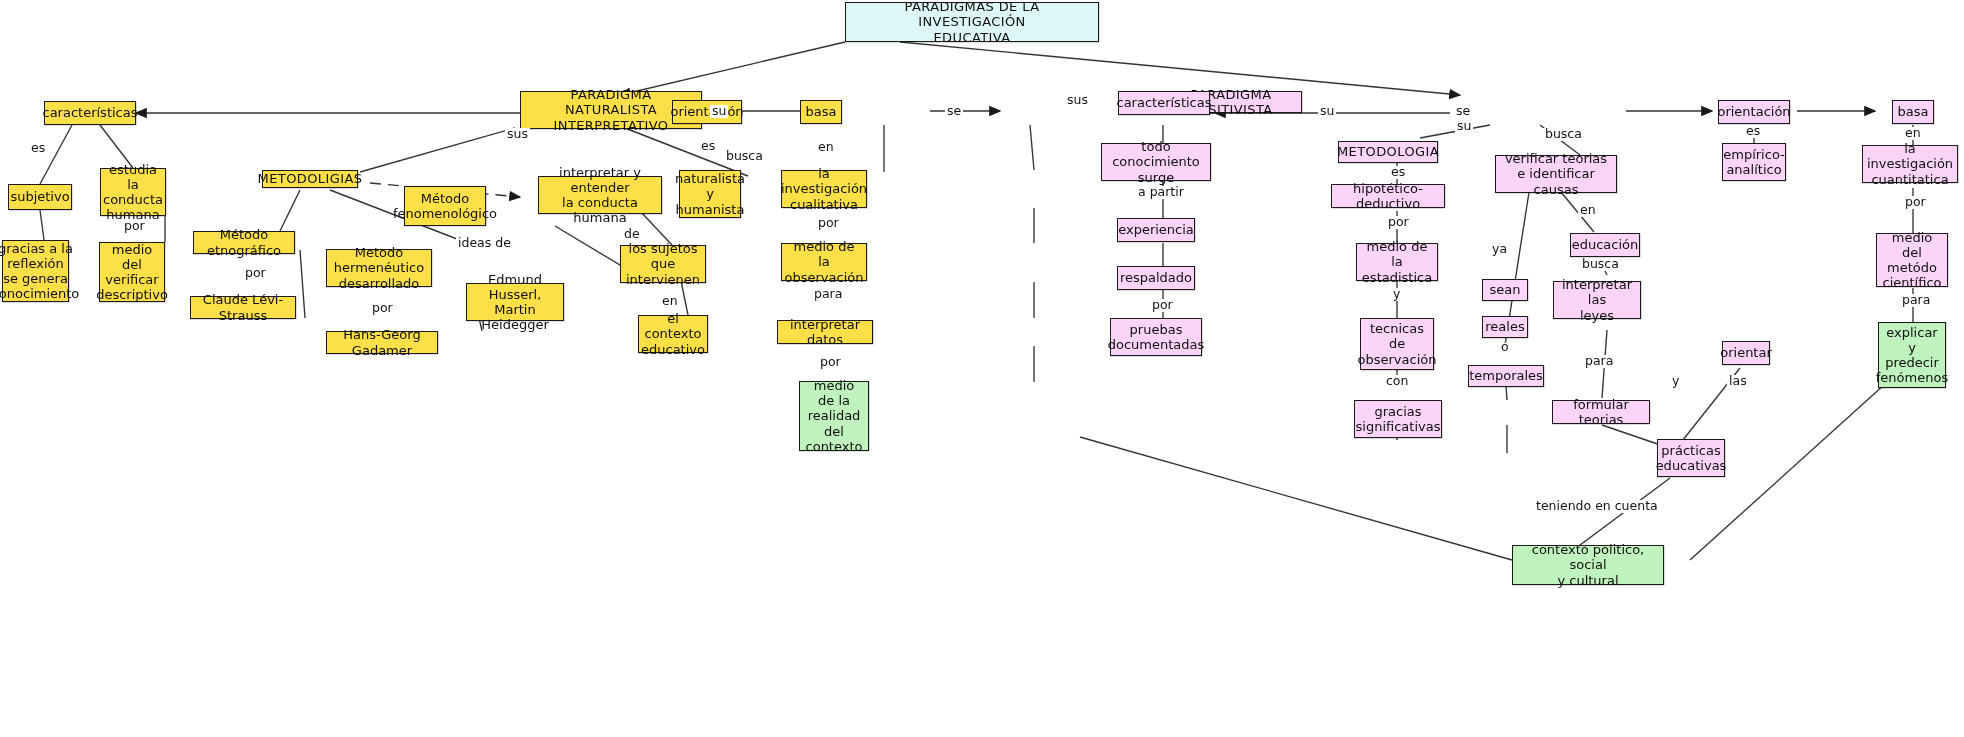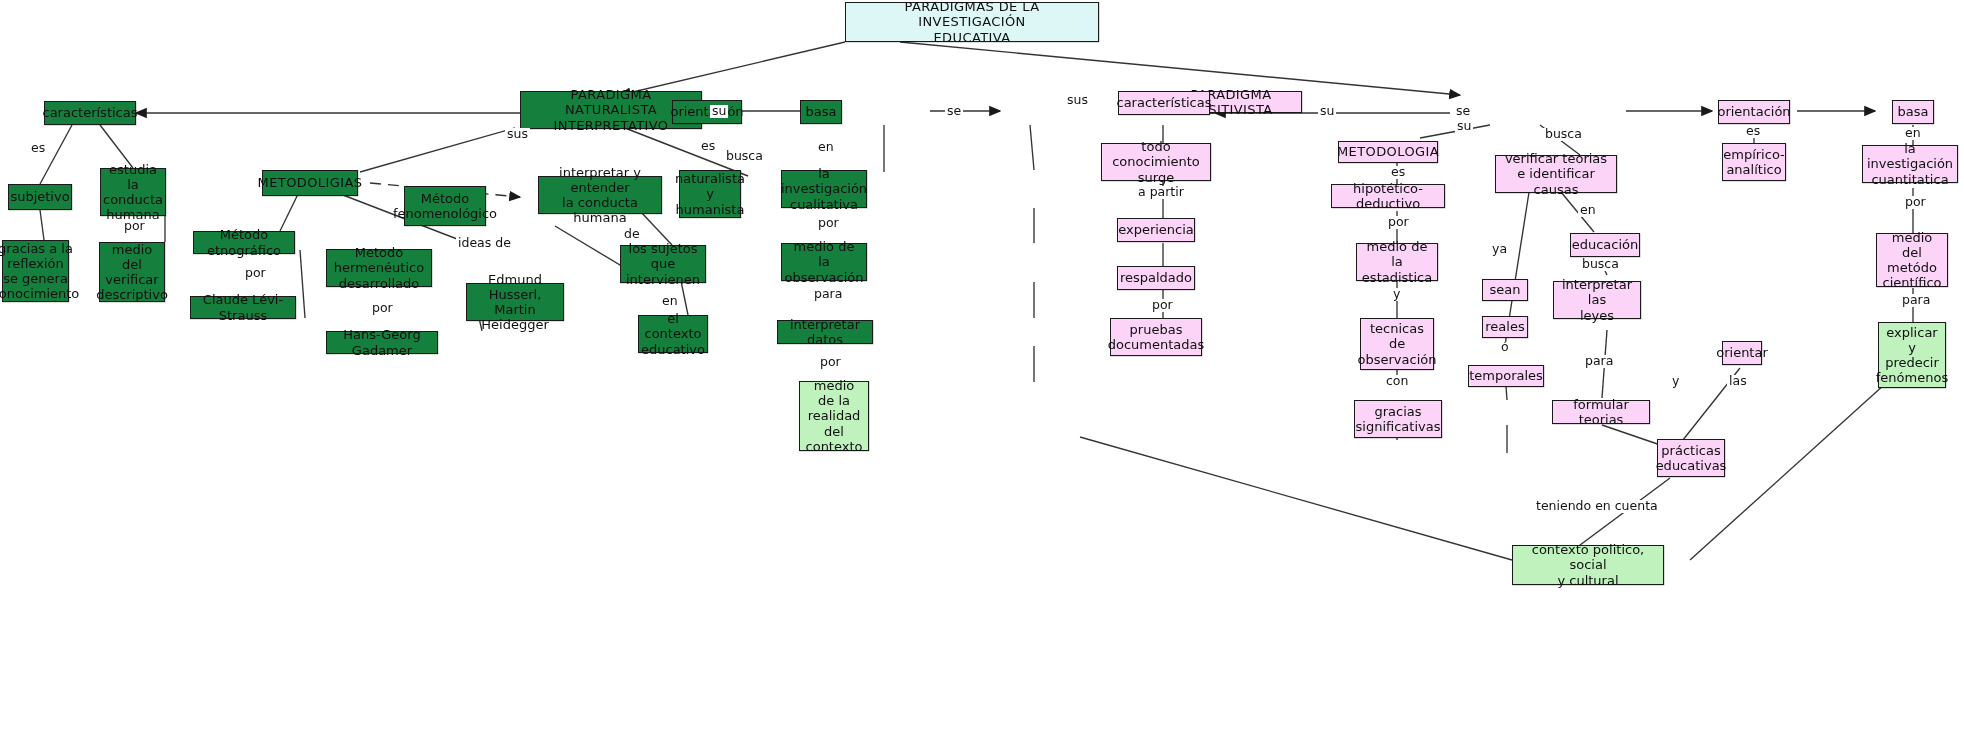--- a/index.html
+++ b/index.html
@@ -31,21 +31,21 @@
     align-items: center;
     justify-content: center;
     text-align: center;
     line-height: 1.16;
     font-size: 13px;
     color: #101010;
     padding: 3px 6px;
     white-space: pre-line;
     box-shadow: 0.5px 0.5px 0 rgba(0,0,0,0.28);
   }
-  .orange { background: #15803d; }
+  .orange { background: #fde047; }
   .pink   { background: #fbd4f8; }
   .green  { background: #bff2bd; }
   .cyan   { background: #dcf7f5; }
   .caps { letter-spacing: 0.4px; }
   .lbl {
     position: absolute;
     font-size: 12.5px;
     color: #141414;
     background: #ffffff;
     padding: 0 2px;
@@ -156,21 +156,21 @@
 se genera
 conocimiento</div>
   <div class="node orange" style="left:100px;top:168px;width:66px;height:48px;">estudia
 la conducta
 humana</div>
   <div class="node orange" style="left:99px;top:242px;width:66px;height:60px;">medio
 del
 verificar
 descriptivo</div>
 
-  <div class="node orange caps" style="left:262px;top:170px;width:96px;height:26px;">METODOLIGIAS</div>
+  <div class="node orange caps" style="left:262px;top:170px;width:96px;height:18px;">METODOLIGIAS</div>
   <div class="node orange" style="left:193px;top:231px;width:102px;height:23px;">Método etnográfico</div>
   <div class="node orange" style="left:190px;top:296px;width:106px;height:23px;">Claude Lévi-Strauss</div>
   <div class="node orange" style="left:326px;top:249px;width:106px;height:38px;">Metodo hermenéutico
 desarrollado</div>
   <div class="node orange" style="left:326px;top:331px;width:112px;height:23px;">Hans-Georg Gadamer</div>
   <div class="node orange" style="left:404px;top:186px;width:82px;height:40px;">Método
 fenomenológico</div>
   <div class="node orange" style="left:466px;top:283px;width:98px;height:38px;">Edmund Husserl,
 Martin Heidegger</div>
 
@@ -218,21 +218,21 @@
 
   <div class="node pink" style="left:1495px;top:155px;width:122px;height:38px;">verificar teorias
 e identificar causas</div>
   <div class="node pink" style="left:1482px;top:279px;width:46px;height:22px;">sean</div>
   <div class="node pink" style="left:1482px;top:316px;width:46px;height:22px;">reales</div>
   <div class="node pink" style="left:1468px;top:365px;width:76px;height:22px;">temporales</div>
   <div class="node pink" style="left:1570px;top:233px;width:70px;height:24px;">educación</div>
   <div class="node pink" style="left:1553px;top:281px;width:88px;height:38px;">interpretar las
 leyes</div>
   <div class="node pink" style="left:1552px;top:400px;width:98px;height:24px;">formular teorias</div>
-  <div class="node pink" style="left:1722px;top:341px;width:40px;height:24px;">orientar</div>
+  <div class="node pink" style="left:1722px;top:341px;width:48px;height:24px;">orientar</div>
   <div class="node pink" style="left:1657px;top:439px;width:68px;height:38px;">prácticas
 educativas</div>
 
   <div class="node pink" style="left:1718px;top:100px;width:72px;height:24px;">orientación</div>
   <div class="node pink" style="left:1722px;top:143px;width:64px;height:38px;">empírico-
 analítico</div>
 
   <div class="node pink" style="left:1892px;top:100px;width:42px;height:24px;">basa</div>
   <div class="node pink" style="left:1862px;top:145px;width:96px;height:38px;">la investigación
 cuantitatica</div>

